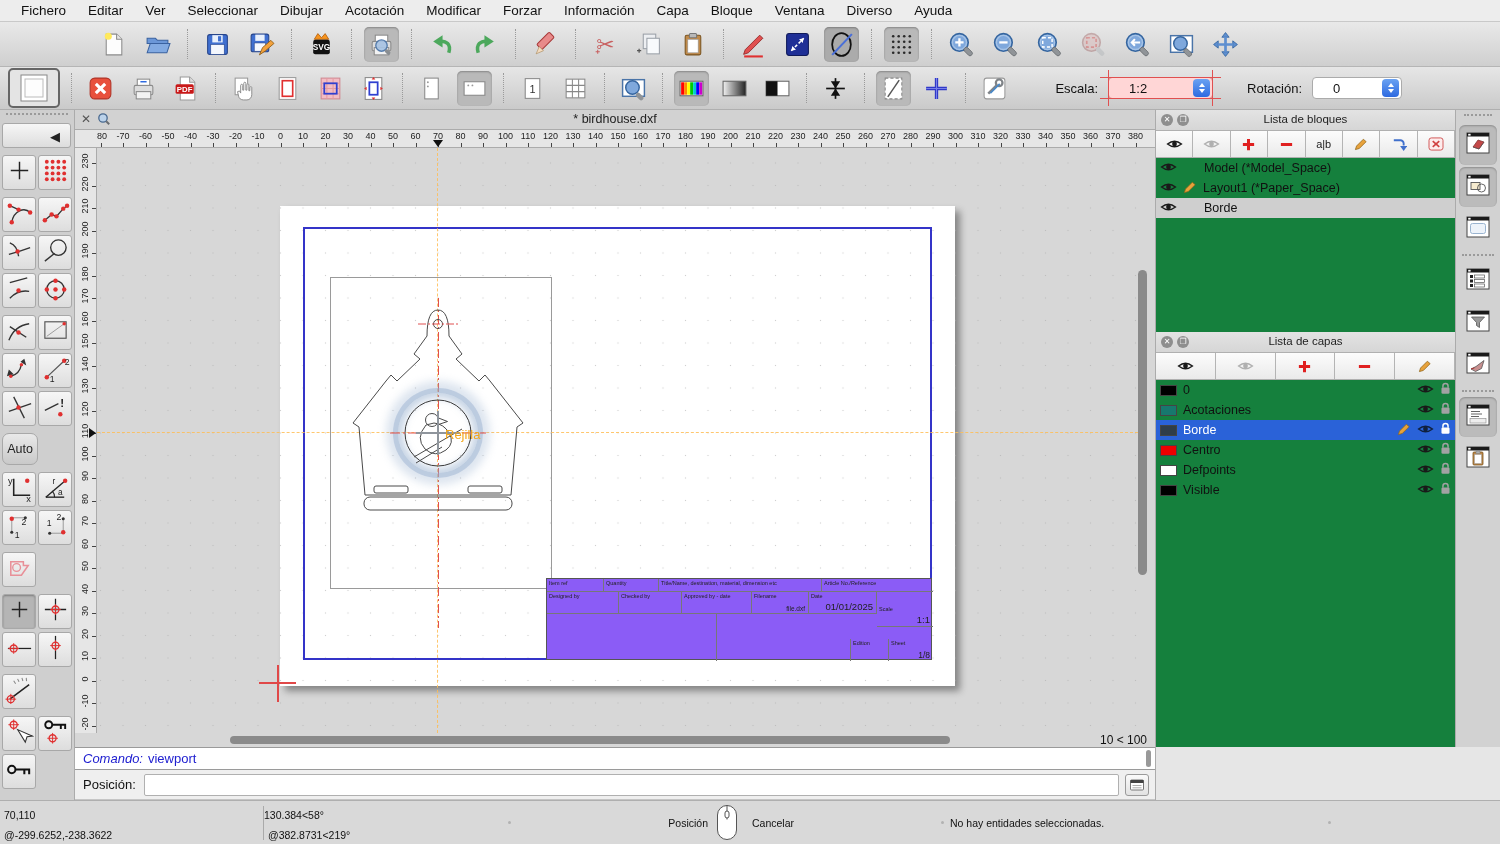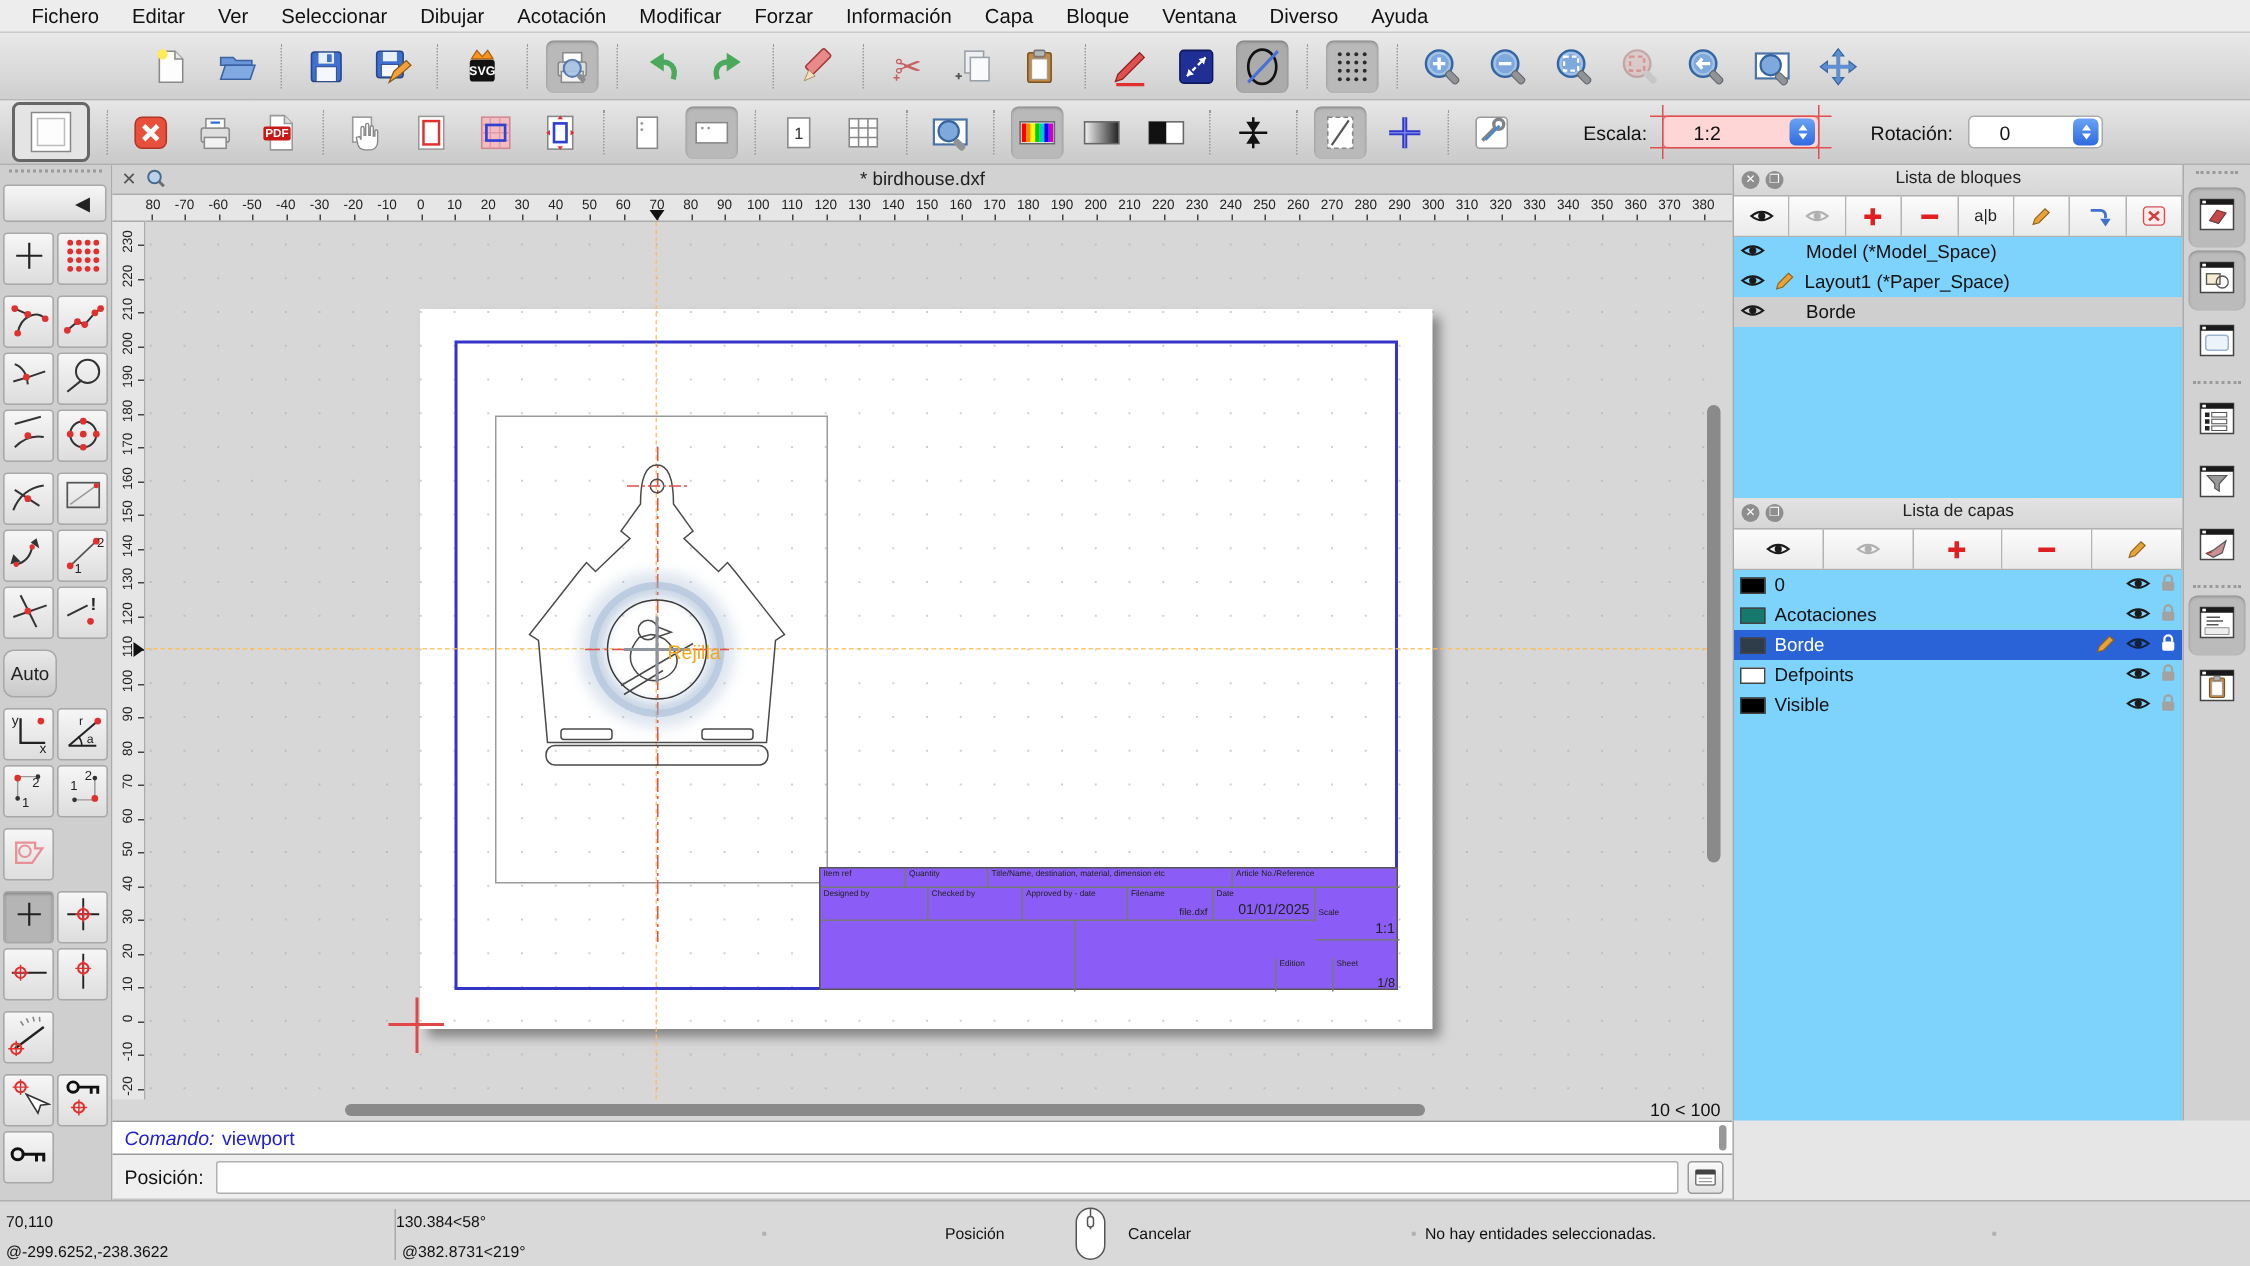--- a/index.html
+++ b/index.html
@@ -103,21 +103,21 @@
   #vthumb{position:absolute;right:8px;top:160px;width:9px;height:305px;background:#8A8A8A;border-radius:5px}
   
   .panel{position:absolute;left:1155px;width:300px;background:#E6E6E6;border-left:1px solid #ABABAB;box-sizing:border-box}
   .phead{height:20px;background:linear-gradient(#E3E3E3,#D6D6D6);border-bottom:1px solid #B0B0B0;position:relative}
   .phead .title{position:absolute;left:0;right:0;top:3px;text-align:center;font-size:11.5px;color:#222}
   .wbtn{position:absolute;top:4px;width:12px;height:12px;border-radius:50%;background:#8E8E8E;
     color:#FFF;font-size:8px;line-height:12px;text-align:center}
   .ptools{display:flex;height:26px;border-bottom:1px solid #B0B0B0;background:#F2F2F2}
   .ptool{flex:1;border-right:1px solid #B4B4B4;background:linear-gradient(#FCFCFC,#EAEAEA);
     display:flex;align-items:center;justify-content:center;font-size:11px;color:#222}
-  .plist{background:#7dd3fc;overflow:hidden}
+  .plist{background:#15803d;overflow:hidden}
   .row{height:20px;display:flex;align-items:center;padding:0 4px;font-size:12.5px;color:#111;gap:6px}
   .row.sel-gray{background:#CFCFCF}
   .row.sel-blue{background:#2A62D8;color:#FFF}
   .row .name{flex:1;white-space:nowrap;overflow:hidden}
   .swatch{width:15px;height:9px;border:1px solid #444;flex:none}
   .spacer15{width:15px;flex:none}
   
   #dock{position:absolute;left:1455px;top:110px;width:45px;height:690px;background:#D2D2D2;
     border-left:1px solid #ABABAB;box-sizing:border-box;padding-top:4px}
   #dock .handle{height:5px;border-top:2px dotted #9A9A9A;margin:0 8px 4px 8px}
@@ -139,21 +139,21 @@
   #kbbtn{width:22px;height:20px;margin-right:6px;border:1px solid #9A9A9A;border-radius:3px;
     background:linear-gradient(#FAFAFA,#E2E2E2);display:flex;align-items:center;justify-content:center}
   #fillbr{position:absolute;left:1155px;top:747px;width:345px;height:53px;background:#E6E6E6;border-left:1px solid #ABABAB;box-sizing:border-box}
   #statusbar{position:absolute;left:0;top:800px;width:1500px;height:44px;background:#D9D9D9;
     border-top:1px solid #AFAFAF;box-sizing:border-box;font-size:10.5px;color:#111}
   #statusbar .l1{position:absolute;top:8px}
   #statusbar .l2{position:absolute;top:28px}
   .sbdiv{position:absolute;left:263px;top:5px;height:34px;width:1px;background:#AAA}
   .sbdot{position:absolute;width:3px;height:3px;border-radius:50%;background:#B2B2B2;top:20px}
   #mouseico{position:absolute;left:716px;top:3px}
-  #sb-ml{position:absolute;left:630px;width:78px;top:16px;}
+  #sb-ml{position:absolute;left:630px;width:78px;top:16px;text-align:right}
   #sb-mr{position:absolute;left:752px;top:16px}
   #sb-msg{position:absolute;left:950px;top:16px}
 </style>
 </head>
 <body>
 
 <div id="menubar">
     <span class="menu-item">Fichero</span>
     <span class="menu-item">Editar</span>
     <span class="menu-item">Ver</span>
@@ -1258,20 +1258,32 @@
         <span><svg viewBox="0 0 18 13" width="17" height="12">
             <path d="M1.5 6.5Q9 .5 16.5 6.5Q9 12.5 1.5 6.5Z" fill="none" stroke="#10213E" stroke-width="1.6"></path>
             <circle cx="9" cy="6.5" r="2.6" fill="#10213E"></circle>
           </svg></span>
         <span><svg viewBox="0 0 12 14" width="11" height="13">
             <path d="M3.2 6.2V4.4a2.8 2.8 0 0 1 5.6 0v1.8" fill="none" stroke="#FFFFFF" stroke-width="1.6"></path>
             <rect x="1.6" y="6" width="8.8" height="6.8" rx="1.4" fill="#FFFFFF"></rect>
           </svg></span>
       </div>
       <div class="row">
+        <span class="swatch" style="background:#EE0000"></span>
+        <span class="name">Centro</span>
+        <span><svg viewBox="0 0 18 13" width="17" height="12">
+            <path d="M1.5 6.5Q9 .5 16.5 6.5Q9 12.5 1.5 6.5Z" fill="none" stroke="#1A1A1A" stroke-width="1.6"></path>
+            <circle cx="9" cy="6.5" r="2.6" fill="#1A1A1A"></circle>
+          </svg></span>
+        <span><svg viewBox="0 0 12 14" width="11" height="13">
+            <path d="M3.2 6.2V4.4a2.8 2.8 0 0 1 5.6 0v1.8" fill="none" stroke="#A2A2A2" stroke-width="1.6"></path>
+            <rect x="1.6" y="6" width="8.8" height="6.8" rx="1.4" fill="#A2A2A2"></rect>
+          </svg></span>
+      </div>
+      <div class="row">
         <span class="swatch" style="background:#FFFFFF"></span>
         <span class="name">Defpoints</span>
         <span><svg viewBox="0 0 18 13" width="17" height="12">
             <path d="M1.5 6.5Q9 .5 16.5 6.5Q9 12.5 1.5 6.5Z" fill="none" stroke="#1A1A1A" stroke-width="1.6"></path>
             <circle cx="9" cy="6.5" r="2.6" fill="#1A1A1A"></circle>
           </svg></span>
         <span><svg viewBox="0 0 12 14" width="11" height="13">
             <path d="M3.2 6.2V4.4a2.8 2.8 0 0 1 5.6 0v1.8" fill="none" stroke="#A2A2A2" stroke-width="1.6"></path>
             <rect x="1.6" y="6" width="8.8" height="6.8" rx="1.4" fill="#A2A2A2"></rect>
           </svg></span>

